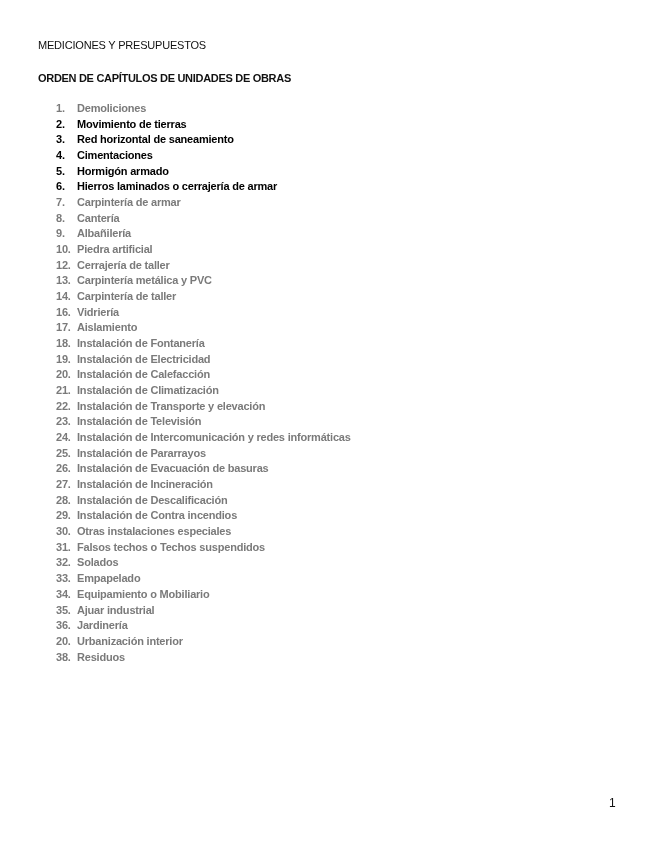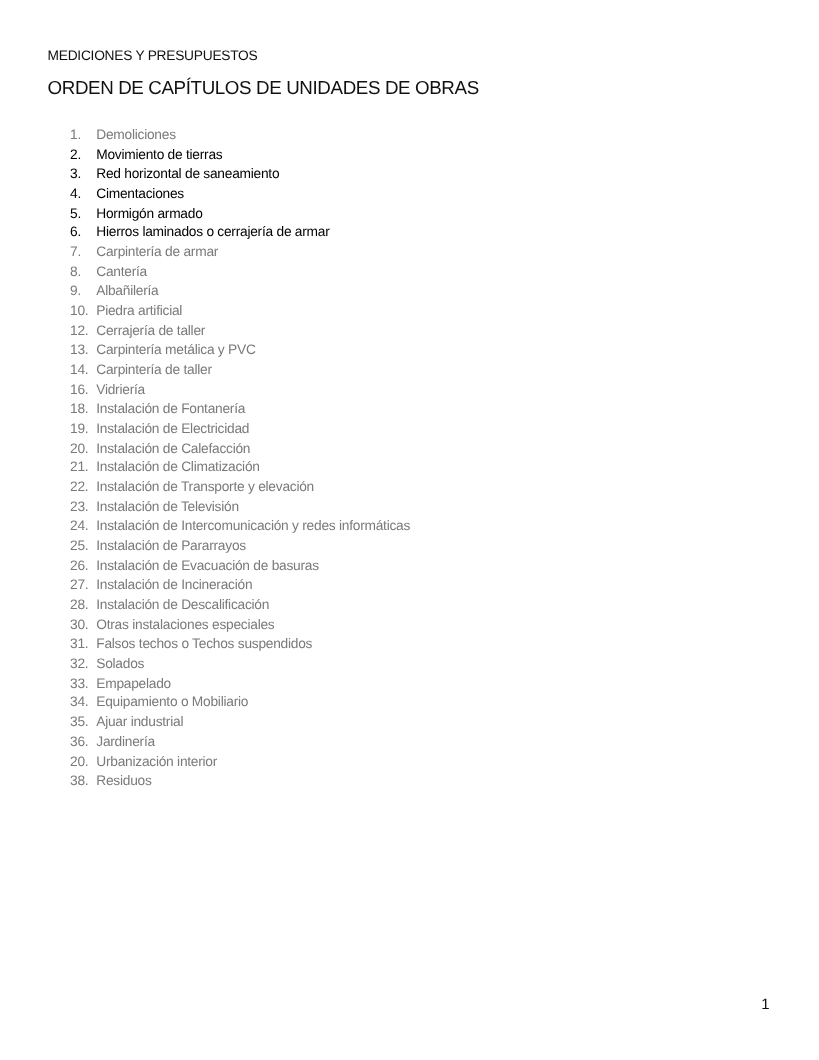--- a/index.html
+++ b/index.html
@@ -7,33 +7,34 @@
       width: 655px; height: 848px; position: relative; overflow: hidden;
       font-family: "Liberation Sans", "DejaVu Sans", sans-serif;
       color: #000;
     }
     .page { position: absolute; left: 0; top: 0; width: 650px; height: 848px; }
     .doc-title {
       position: absolute; left: 38px; top: 39px;
       font-size: 11px; letter-spacing: -0.2px; color: #111;
     }
     .doc-subtitle {
-      position: absolute; left: 38px; top: 62px;
-      font-size: 15px; font-weight: normal; letter-spacing: -0.3px; color: #111;
+      position: absolute; left: 38px; top: 72px;
+      font-size: 11px; font-weight: bold; letter-spacing: -0.3px; color: #111;
     }
     .chapter-list {
       position: absolute; left: 56px; top: 101px;
       margin: 0; padding: 0; list-style: none;
     }
     .chapter-item {
       height: 15.68px; line-height: 15.68px;
       font-size: 11px; letter-spacing: -0.2px; white-space: nowrap;
       color: #7a7a7a;
+      font-weight: bold;
     }
-    .chapter-item.active { color: #000; font-weight: 400; }
+    .chapter-item.active { color: #000; font-weight: 700; }
     .chapter-num { display: inline-block; width: 21px; }
     .page-number {
       position: absolute; left: 609px; top: 796px;
       font-size: 12px; color: #111;
     }
   </style>
 </head>
 <body>
 
 <div class="page">
@@ -48,31 +49,33 @@
       <li class="chapter-item active"><span class="chapter-num">5.</span><span class="chapter-label">Hormigón armado</span></li>
       <li class="chapter-item active"><span class="chapter-num">6.</span><span class="chapter-label">Hierros laminados o cerrajería de armar</span></li>
       <li class="chapter-item"><span class="chapter-num">7.</span><span class="chapter-label">Carpintería de armar</span></li>
       <li class="chapter-item"><span class="chapter-num">8.</span><span class="chapter-label">Cantería</span></li>
       <li class="chapter-item"><span class="chapter-num">9.</span><span class="chapter-label">Albañilería</span></li>
       <li class="chapter-item"><span class="chapter-num">10.</span><span class="chapter-label">Piedra artificial</span></li>
       <li class="chapter-item"><span class="chapter-num">12.</span><span class="chapter-label">Cerrajería de taller</span></li>
       <li class="chapter-item"><span class="chapter-num">13.</span><span class="chapter-label">Carpintería metálica y PVC</span></li>
       <li class="chapter-item"><span class="chapter-num">14.</span><span class="chapter-label">Carpintería de taller</span></li>
       <li class="chapter-item"><span class="chapter-num">16.</span><span class="chapter-label">Vidriería</span></li>
+      <li class="chapter-item"><span class="chapter-num">17.</span><span class="chapter-label">Aislamiento</span></li>
       <li class="chapter-item"><span class="chapter-num">18.</span><span class="chapter-label">Instalación de Fontanería</span></li>
       <li class="chapter-item"><span class="chapter-num">19.</span><span class="chapter-label">Instalación de Electricidad</span></li>
       <li class="chapter-item"><span class="chapter-num">20.</span><span class="chapter-label">Instalación de Calefacción</span></li>
       <li class="chapter-item"><span class="chapter-num">21.</span><span class="chapter-label">Instalación de Climatización</span></li>
       <li class="chapter-item"><span class="chapter-num">22.</span><span class="chapter-label">Instalación de Transporte y elevación</span></li>
       <li class="chapter-item"><span class="chapter-num">23.</span><span class="chapter-label">Instalación de Televisión</span></li>
       <li class="chapter-item"><span class="chapter-num">24.</span><span class="chapter-label">Instalación de Intercomunicación y redes informáticas</span></li>
       <li class="chapter-item"><span class="chapter-num">25.</span><span class="chapter-label">Instalación de Pararrayos</span></li>
       <li class="chapter-item"><span class="chapter-num">26.</span><span class="chapter-label">Instalación de Evacuación de basuras</span></li>
       <li class="chapter-item"><span class="chapter-num">27.</span><span class="chapter-label">Instalación de Incineración</span></li>
       <li class="chapter-item"><span class="chapter-num">28.</span><span class="chapter-label">Instalación de Descalificación</span></li>
+      <li class="chapter-item"><span class="chapter-num">29.</span><span class="chapter-label">Instalación de Contra incendios</span></li>
       <li class="chapter-item"><span class="chapter-num">30.</span><span class="chapter-label">Otras instalaciones especiales</span></li>
       <li class="chapter-item"><span class="chapter-num">31.</span><span class="chapter-label">Falsos techos o Techos suspendidos</span></li>
       <li class="chapter-item"><span class="chapter-num">32.</span><span class="chapter-label">Solados</span></li>
       <li class="chapter-item"><span class="chapter-num">33.</span><span class="chapter-label">Empapelado</span></li>
       <li class="chapter-item"><span class="chapter-num">34.</span><span class="chapter-label">Equipamiento o Mobiliario</span></li>
       <li class="chapter-item"><span class="chapter-num">35.</span><span class="chapter-label">Ajuar industrial</span></li>
       <li class="chapter-item"><span class="chapter-num">36.</span><span class="chapter-label">Jardinería</span></li>
       <li class="chapter-item"><span class="chapter-num">20.</span><span class="chapter-label">Urbanización interior</span></li>
       <li class="chapter-item"><span class="chapter-num">38.</span><span class="chapter-label">Residuos</span></li>
     </ol>

